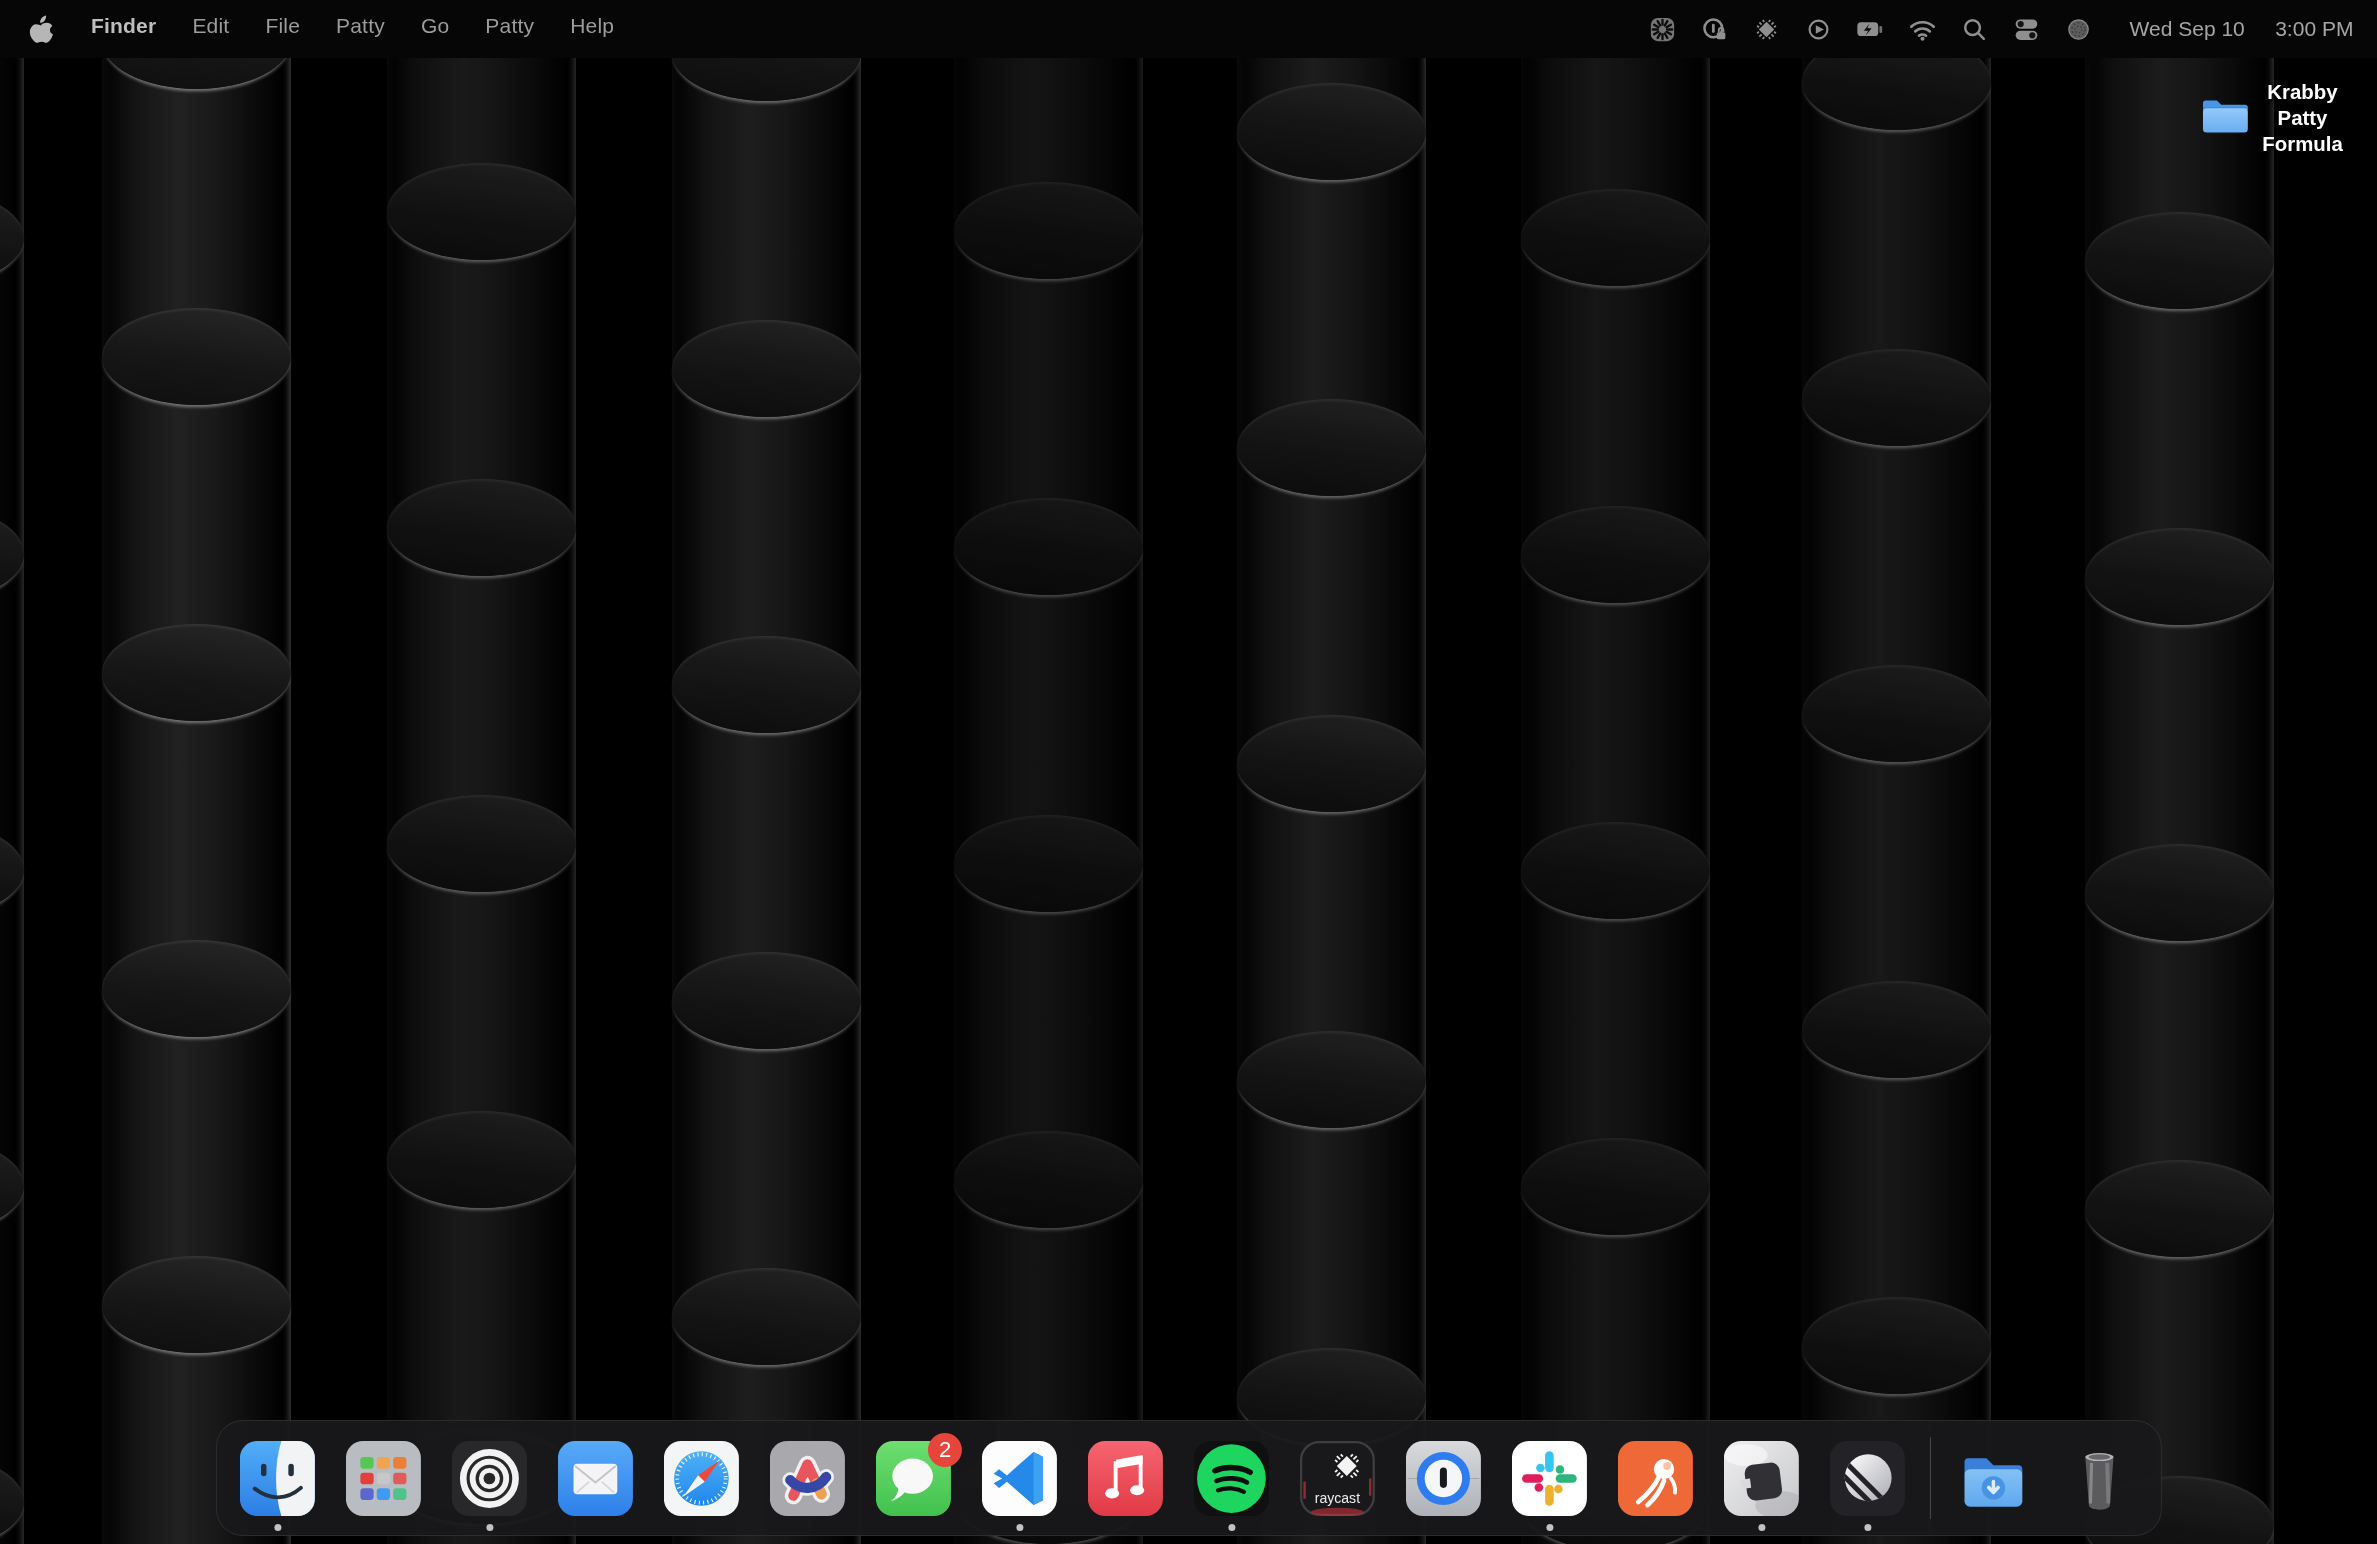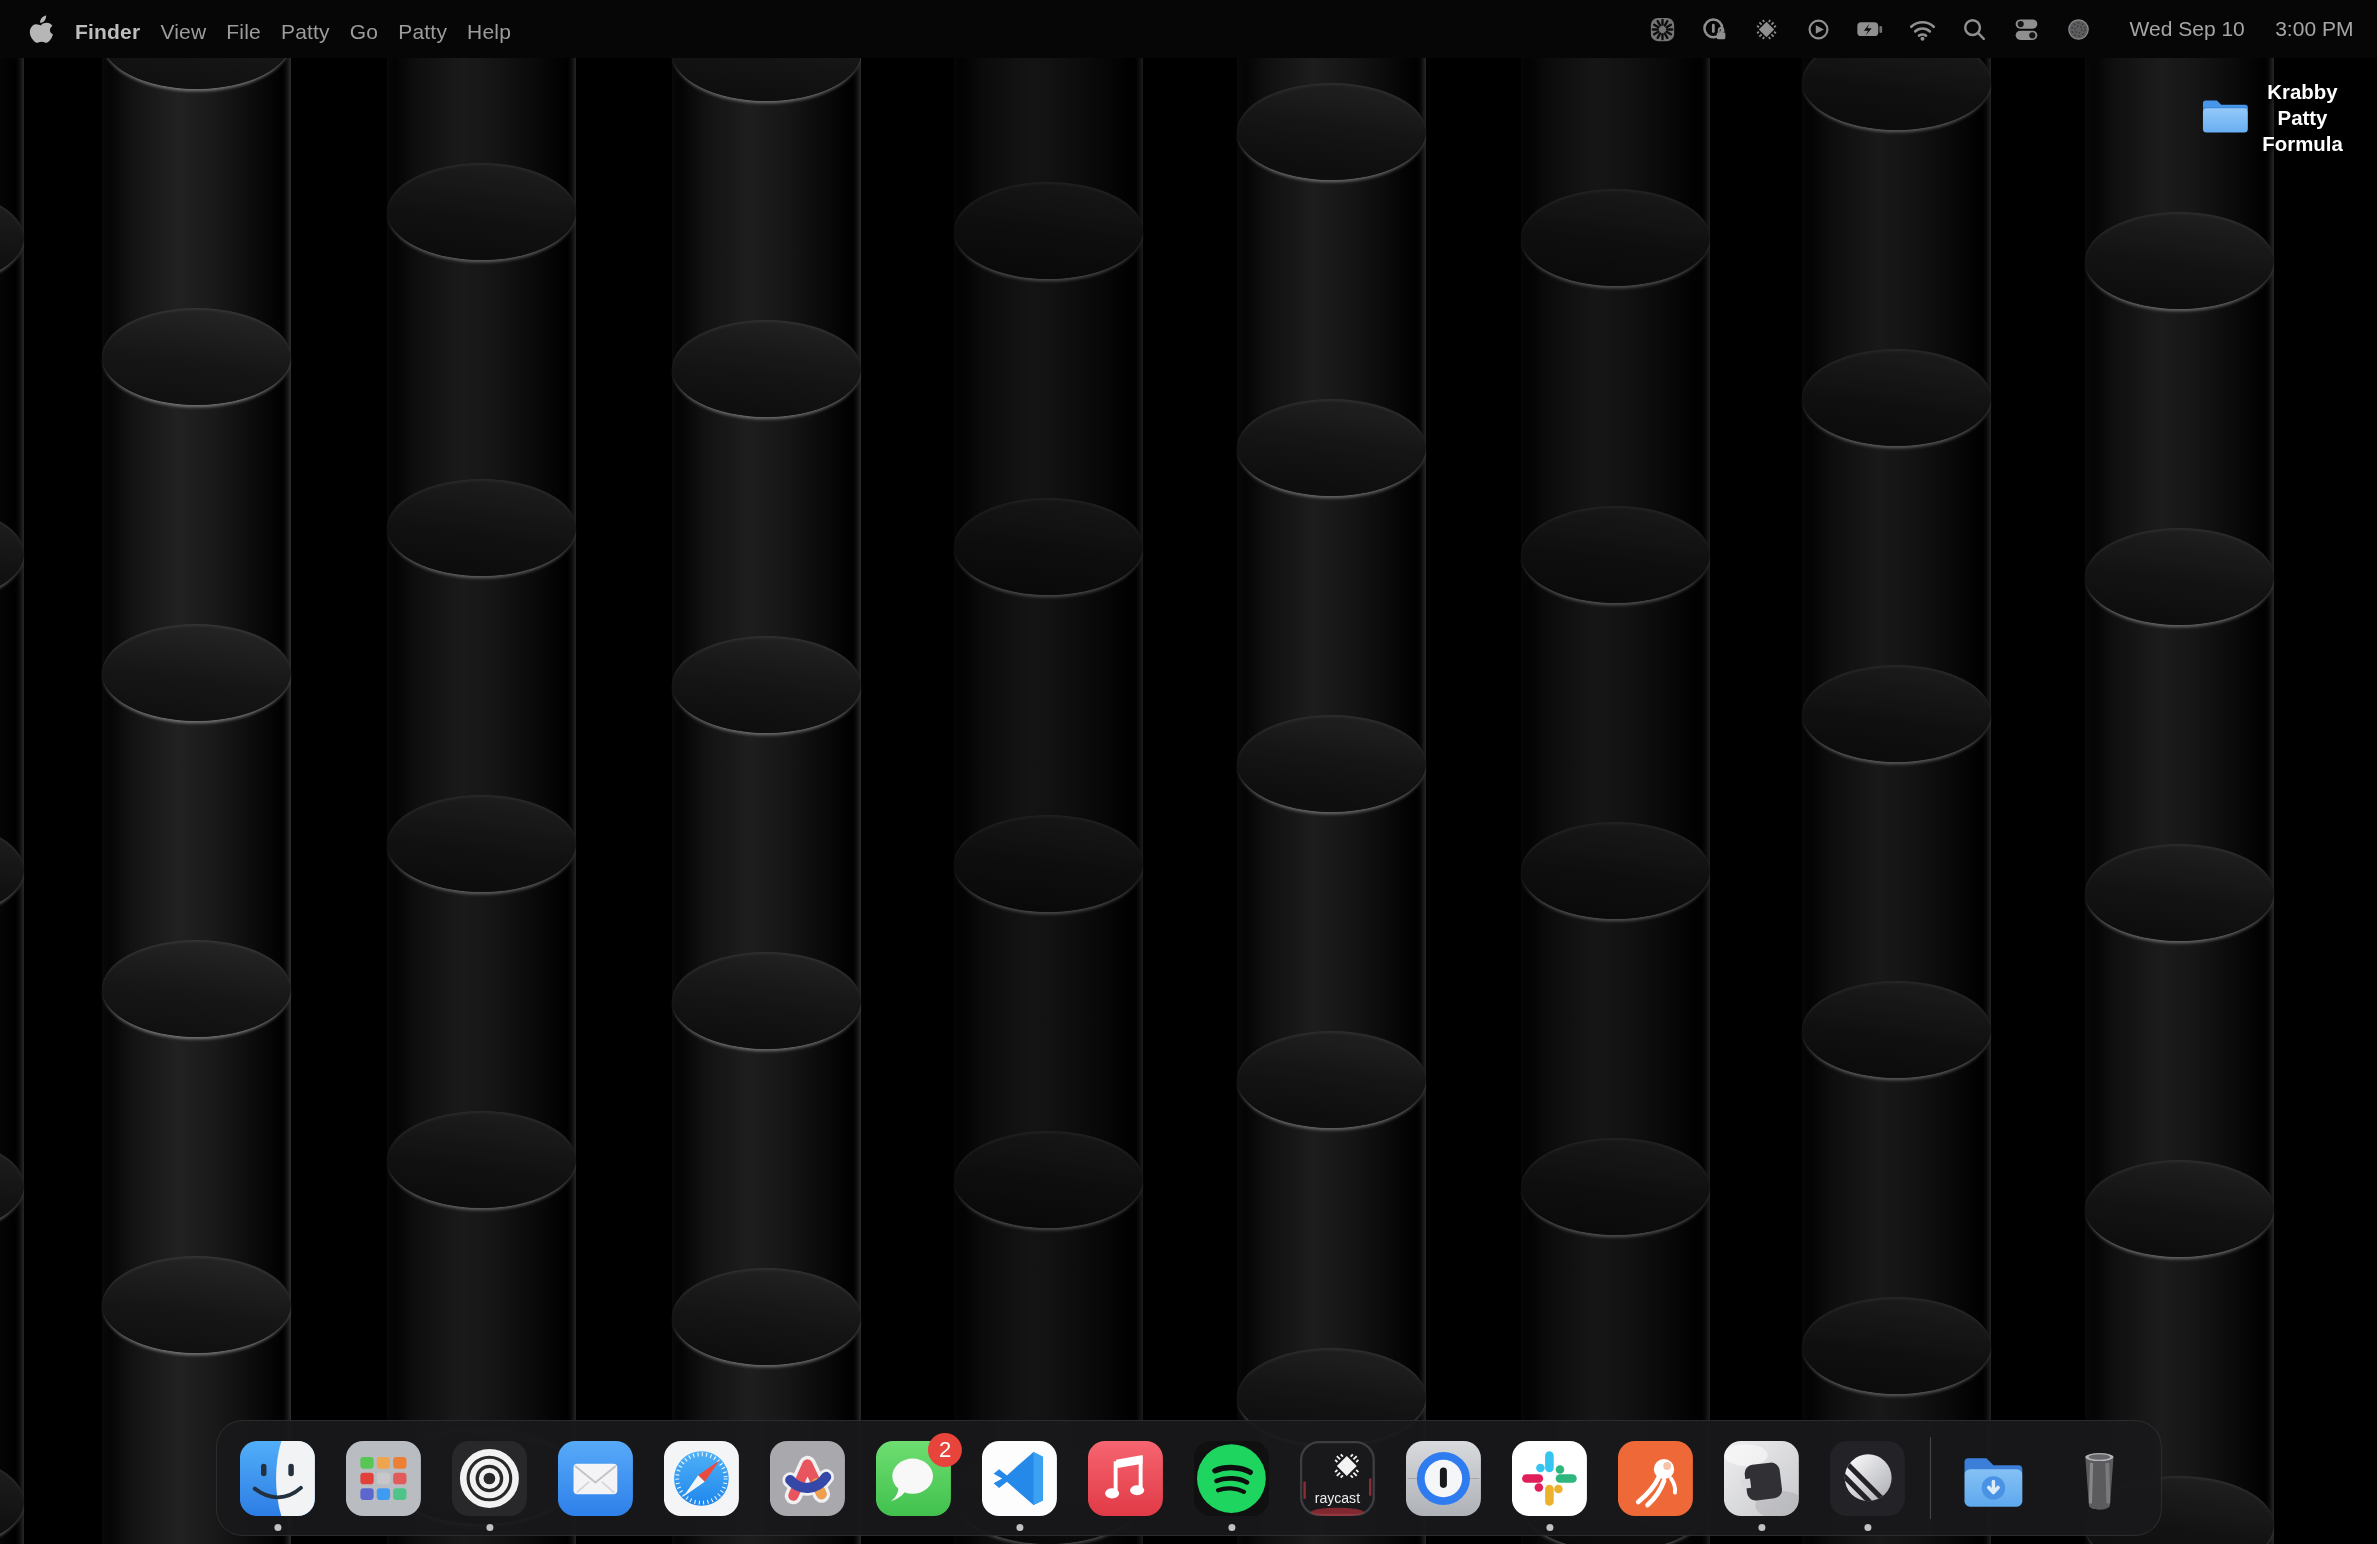--- a/index.html
+++ b/index.html
@@ -13,21 +13,21 @@
   .cyl-body{position:absolute;left:0;top:49px;width:189px;height:318px;
     background:linear-gradient(90deg,#000 0%,#121212 15%,#212121 40%,#1a1a1a 58%,#0d0d0d 78%,#030303 92%,#000 100%);
     box-shadow:inset -5.5px 0 7px -3.9px rgba(255,255,255,.28), inset 7.9px 0 11px -6.3px rgba(255,255,255,.07);}
   .cyl-cap{position:absolute;left:0;top:0;width:189px;height:97px;border-radius:50%;
     background:linear-gradient(188deg,#242424 10%,#161616 55%,#101010 90%);
     box-shadow:0 3.9px 3.1px -1.6px rgba(255,255,255,.38), inset 0 2.4px 3.1px -0.8px rgba(255,255,255,.10);}
 
   
   .menubar{position:absolute;top:0;left:0;right:0;height:58px;background:#060606;z-index:50;
     display:flex;align-items:center;justify-content:space-between;padding:0 23.6px 0 28px;box-sizing:border-box;}
-  .mb-left{display:flex;align-items:flex-end;gap:20px;}
+  .mb-left{display:flex;align-items:flex-start;gap:36px;}
   .apple-logo{display:flex;align-items:center;}
   .mb-menu{font-size:21px;color:#9c9c9c;letter-spacing:0.2px;cursor:default;}
   .mb-menu.active-app{font-weight:bold;color:#bebebe;}
   .mb-right{display:flex;align-items:center;gap:21px;}
   .status-icon{display:flex;align-items:center;justify-content:center;width:31px;height:31px;}
   .mb-date{font-size:21px;color:#a6a6a6;margin-left:15px;white-space:nowrap;}
   .mb-time{font-size:21px;color:#a6a6a6;margin-left:9.4px;white-space:nowrap;}
 
   
   .desktop-icon{position:absolute;left:2199px;top:74px;width:157px;display:flex;flex-direction:row;
@@ -284,21 +284,21 @@
 
   <header class="menubar">
     <div class="mb-left">
       <span class="apple-logo">
         <svg width="27" height="30" viewBox="0 0 100 110">
           <path fill="#b6b6b6" d="M61 24c4-5 7-12 6-19-6 1-13 5-17 10-3 4-6 11-5 17 6 0 12-3 16-8z"></path>
           <path fill="#b6b6b6" d="M50.5 36c6 0 10-4 19-4 8 0 16 4 21 12-13 7-12 25 2 31-3 9-5 13-9 19-5 7-10 12-16 12-6 0-8-4-17-4s-12 4-17 4c-6 0-12-6-17-13C8 82 4 66 9 54c4-10 12-17 21-17 8 0 14 4 20.5 4z"></path>
         </svg>
       </span>
       <span class="mb-menu active-app">Finder</span>
-      <span class="mb-menu">View</span>
+      <span class="mb-menu">Edit</span>
       <span class="mb-menu">File</span>
       <span class="mb-menu">Patty</span>
       <span class="mb-menu">Go</span>
       <span class="mb-menu">Patty</span>
       <span class="mb-menu">Help</span>
     </div>
 
     <div class="mb-right">
       <span class="status-icon">
         <svg width="31" height="31" viewBox="0 0 40 40">

